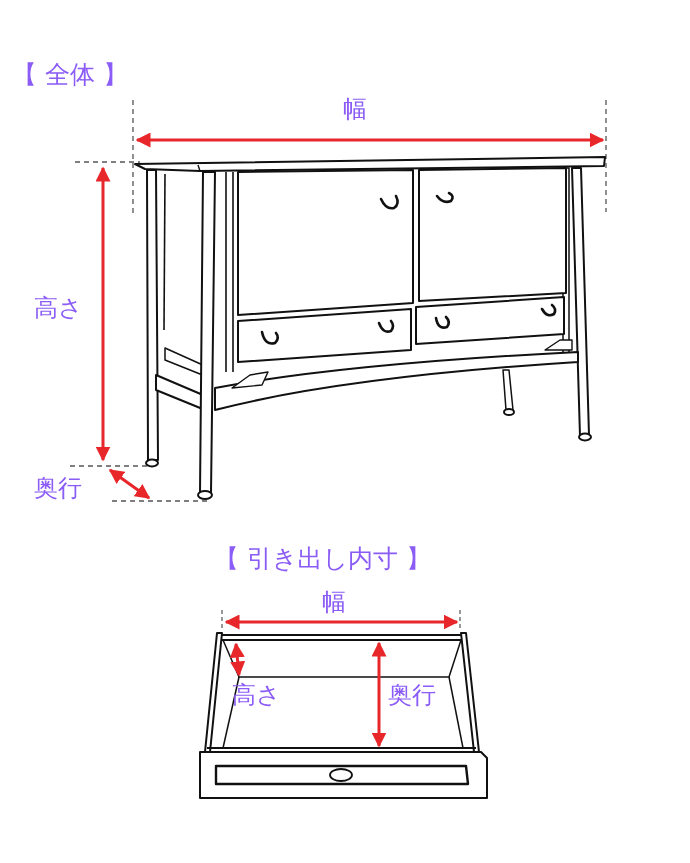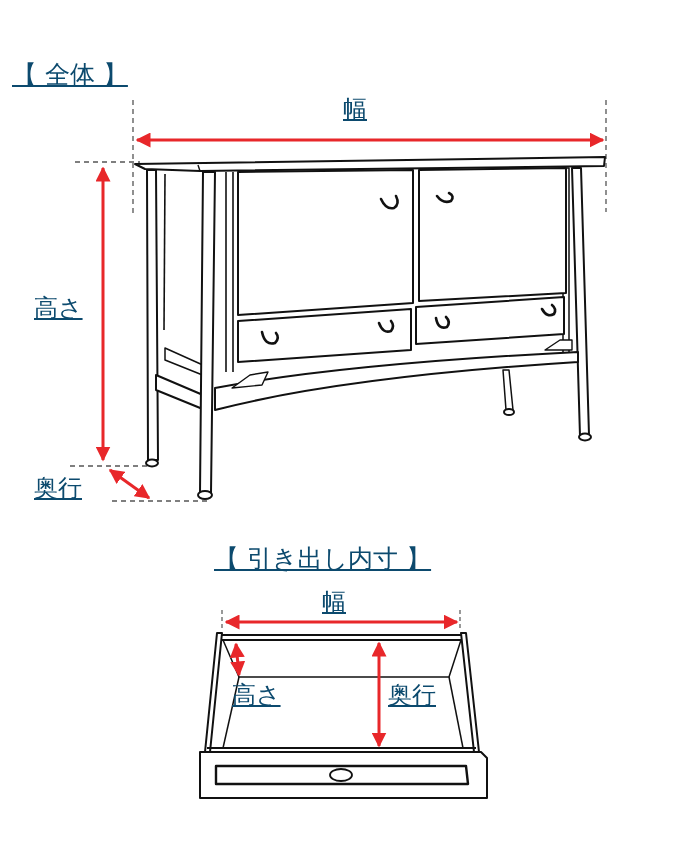--- a/index.html
+++ b/index.html
@@ -1,19 +1,19 @@
 <!DOCTYPE html>
 <html><head>
   <meta charset="utf-8">
   <style>
     html, body { margin: 0; padding: 0; background: #ffffff; }
     body { width: 690px; height: 863px; position: relative; overflow: hidden;
            font-family: "DejaVu Sans", "Liberation Sans", sans-serif; }
     svg { position: absolute; left: 0; top: 0; }
-    .lbl { position: absolute; color: #0c4a6e; font-size: 24px; line-height: 1; white-space: nowrap; text-decoration: underline; }
+    .lbl { position: absolute; color: #8b5cf6; font-size: 24px; line-height: 1; white-space: nowrap; }
     .heading { font-size: 25px; }
   </style>
 </head>
 <body>
 
 <svg width="690" height="863" viewBox="0 0 690 863">
   <defs>
     <marker id="ah" viewBox="0 0 10 10" refX="9" refY="5" markerWidth="5" markerHeight="5" orient="auto-start-reverse">
       <path d="M0,0 L10,5 L0,10 z" fill="#e8272a"></path>
     </marker>

